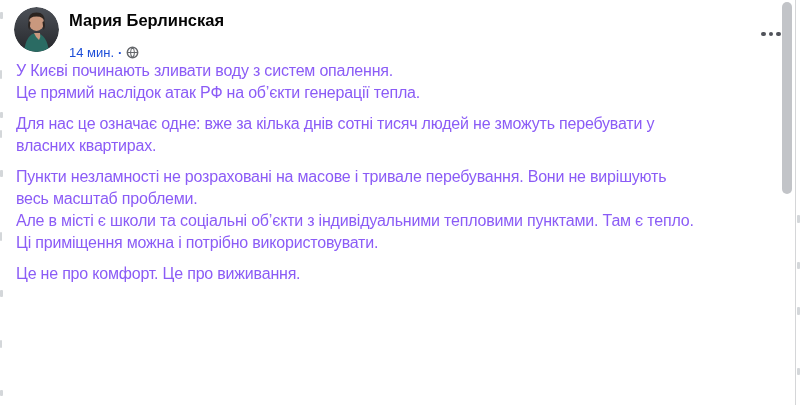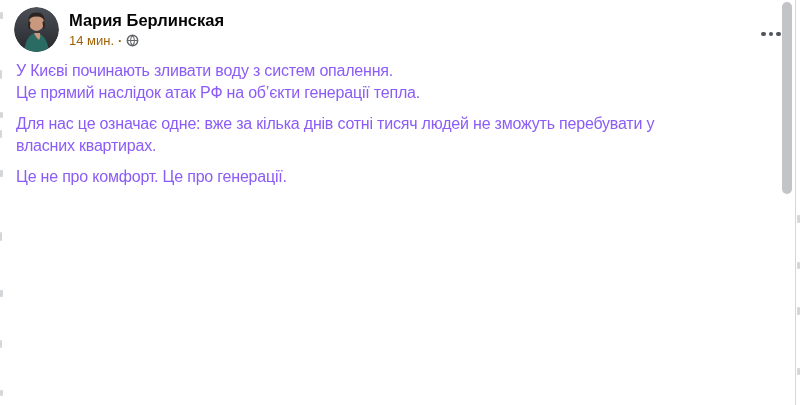--- a/index.html
+++ b/index.html
@@ -13,21 +13,21 @@
   .post { position: relative; width: 800px; height: 405px; background: #fff; }
 
   
   .header { position: absolute; top: 7px; left: 14px; right: 30px; height: 46px; display: flex; }
   .avatar {
     width: 45px; height: 45px; border-radius: 50%; overflow: hidden;
     flex: 0 0 45px; cursor: pointer;
   }
   .hmeta { margin-left: 10px; padding-top: 3px; }
   .author { font-size: 16.5px; font-weight: bold; color: #050505; line-height: 20px; cursor: pointer; }
-  .meta { display: flex; align-items: center; gap: 4px; margin-top: 2px; font-size: 13px; color: #a16207; line-height: 17px; }
+  .meta { display: flex; align-items: center; gap: 4px; margin-top: 14px; font-size: 13px; color: #1d4ed8; line-height: 17px; }
   .meta .dot { font-weight: bold; }
   .globe { display: inline-flex; align-items: center; }
 
   .more {
     position: absolute; right: 12px; top: 22px; width: 34px; height: 24px;
     display: flex; align-items: center; justify-content: center; gap: 3px;
     cursor: pointer; border-radius: 4px;
   }
   .more i { width: 4.5px; height: 4.5px; border-radius: 50%; background: #50535a; display: block; }
 
@@ -117,21 +117,25 @@
     <i></i>
     <i></i>
     <i></i>
   </div>
 
   <div class="body">
     <p>У Києві починають зливати воду з систем опалення.
 Це прямий наслідок атак РФ на об’єкти генерації тепла.</p>
     <p>Для нас це означає одне: вже за кілька днів сотні тисяч людей не зможуть перебувати у
 власних квартирах.</p>
-    <p>Це не про комфорт. Це про генерації.</p>
+    <p>Пункти незламності не розраховані на масове і тривале перебування. Вони не вирішують
+весь масштаб проблеми.
+Але в місті є школи та соціальні об’єкти з індивідуальними тепловими пунктами. Там є тепло.
+Ці приміщення можна і потрібно використовувати.</p>
+    <p>Це не про комфорт. Це про виживання.</p>
   </div>
 
   <div class="scroll-thumb"></div>
   <div class="edge-divider"></div>
 
   <span class="artifact a-l1"></span>
   <span class="artifact a-l2"></span>
   <span class="artifact a-l3"></span>
   <span class="artifact a-l4"></span>
   <span class="artifact a-l5"></span>

